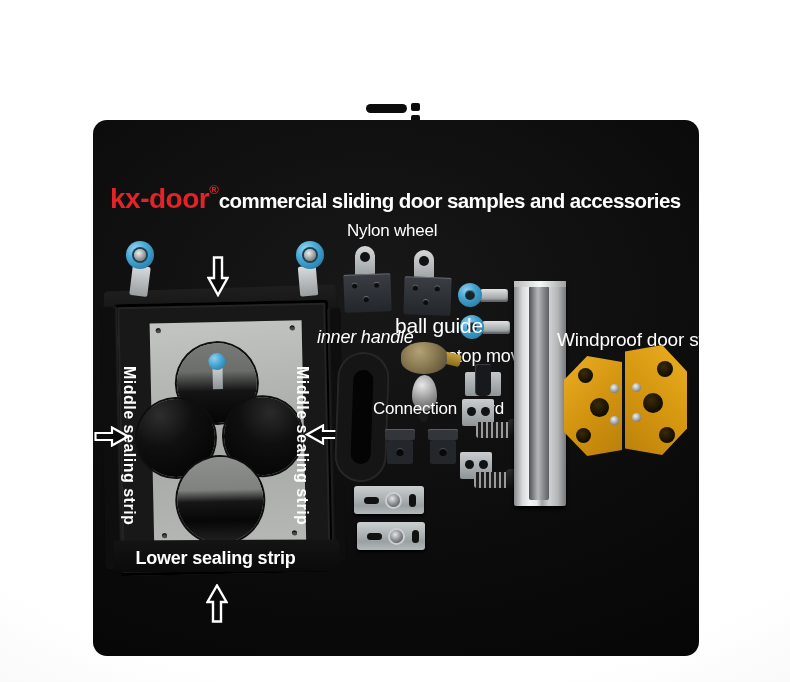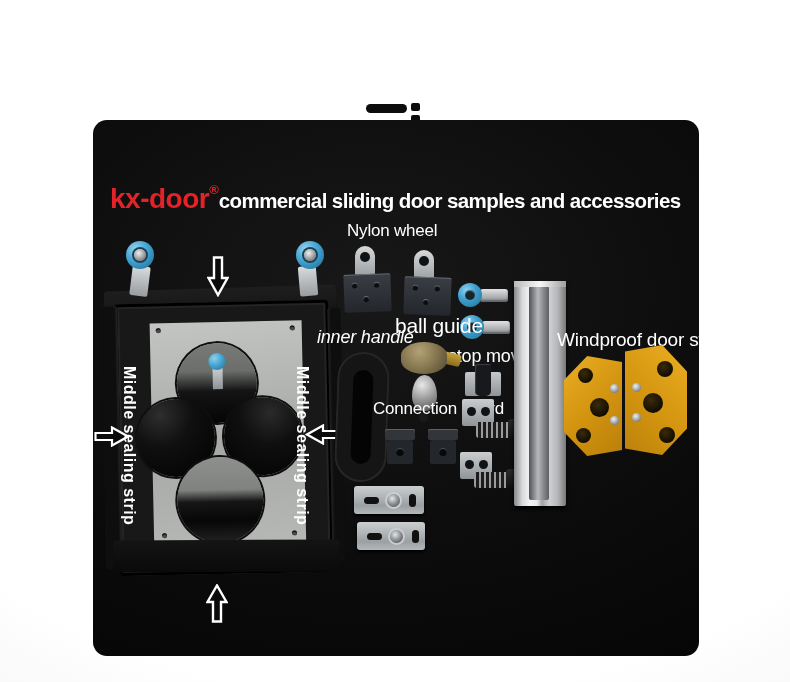--- a/index.html
+++ b/index.html
@@ -186,20 +186,21 @@
         </svg>
     </div>
     <div class="abs arrow" style="left:212px;top:304px;">
       <svg width="36" height="21" viewBox="0 0 36 21">
           <polygon points="34.5,7 18,7 18,1.5 2,10.5 18,19.5 18,14 34.5,14" fill="#0b0b0b" stroke="#ffffff" stroke-width="2.2" stroke-linejoin="miter"></polygon>
         </svg>
     </div>
 
     <div class="abs lbl-vert" style="left:27px;top:246px;height:180px;">Middle sealing strip</div>
     <div class="abs lbl-vert" style="left:200px;top:246px;height:180px;">Middle sealing strip</div>
+    <div class="abs lbl lbl-b" style="left:40px;top:428px;width:165px;text-align:center;font-size:18px;">Lower sealing strip</div>
 
     <div class="abs lbl" style="left:254px;top:101px;">Nylon wheel</div>
 
     <div class="abs uw-tab" style="left:262px;top:126px;">
         <span class="uw-hole"></span>
       </div>
     <div class="abs uw-base" style="left:251px;top:154px;transform:rotate(-2deg);">
       <span class="uw-dot" style="left:8px;top:8px;"></span>
       <span class="uw-dot" style="left:30px;top:8px;"></span>
       <span class="uw-dot" style="left:19px;top:22px;"></span>

